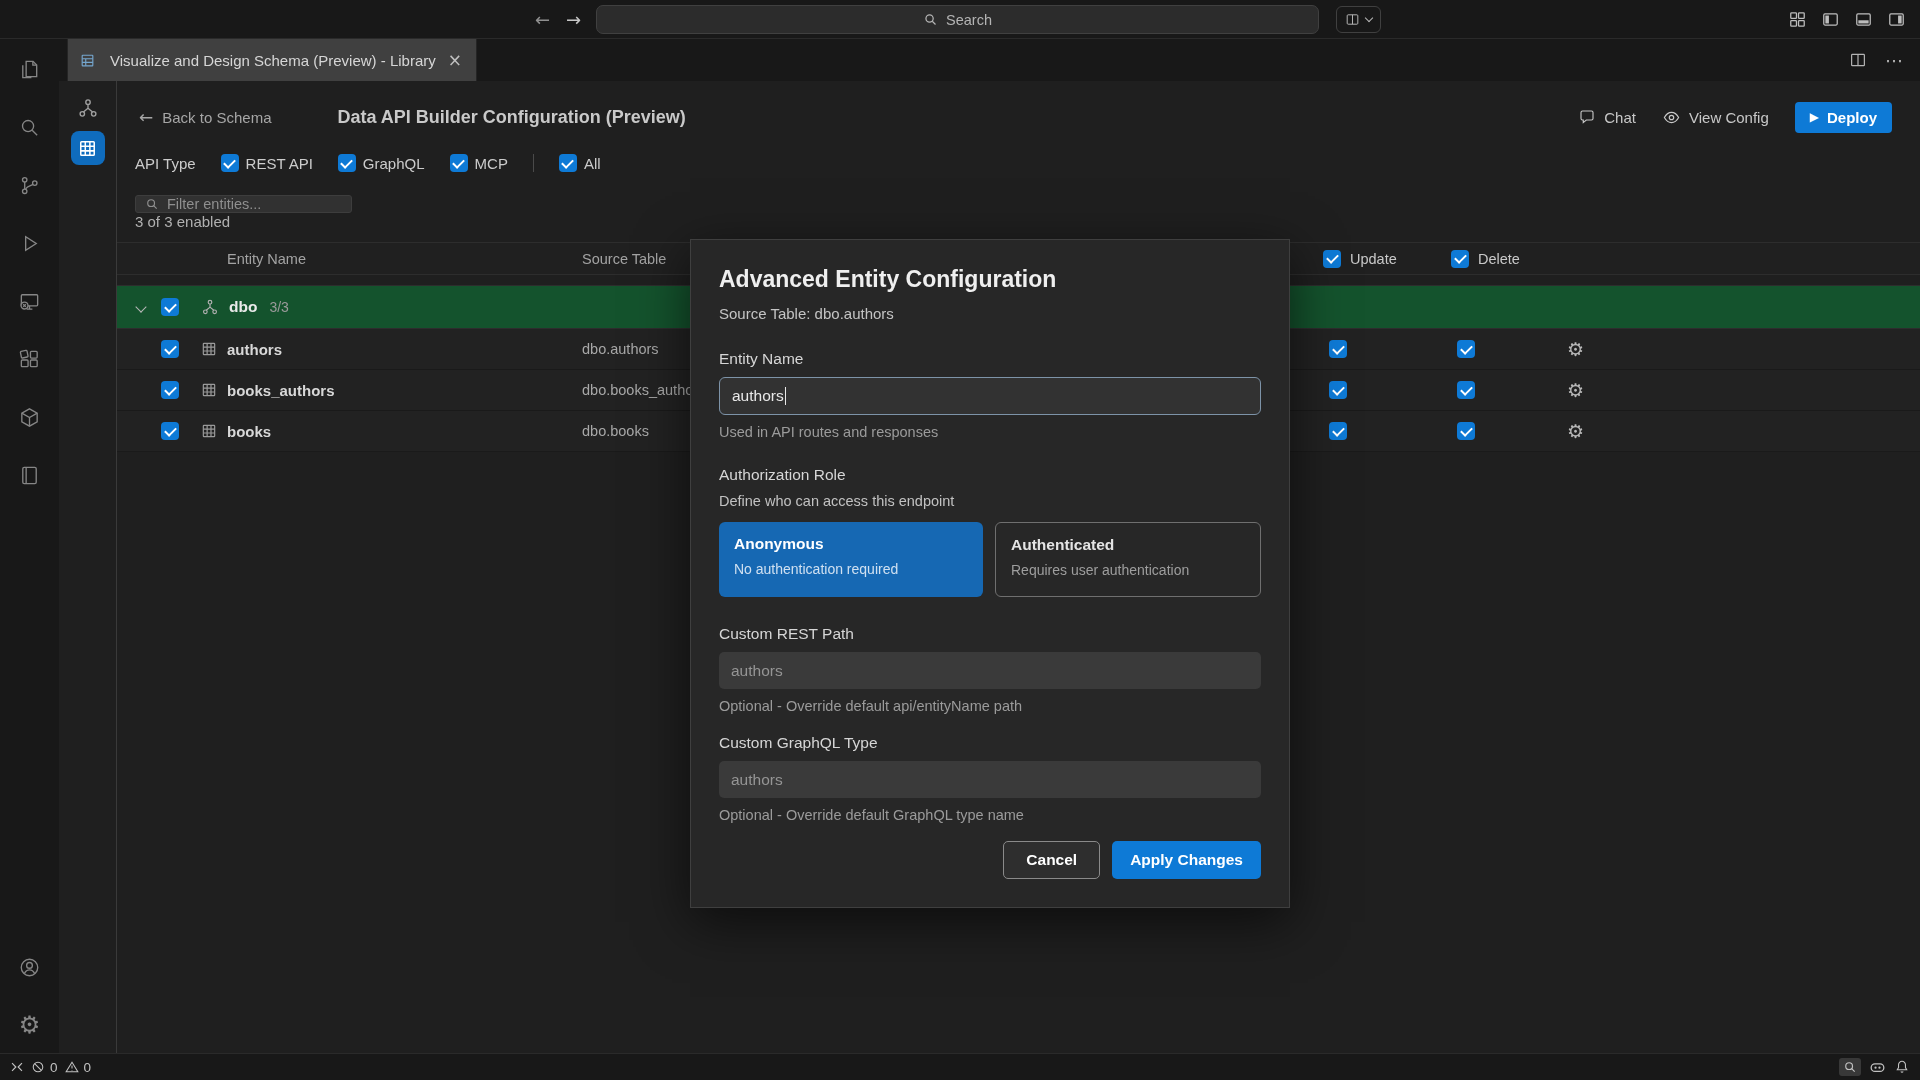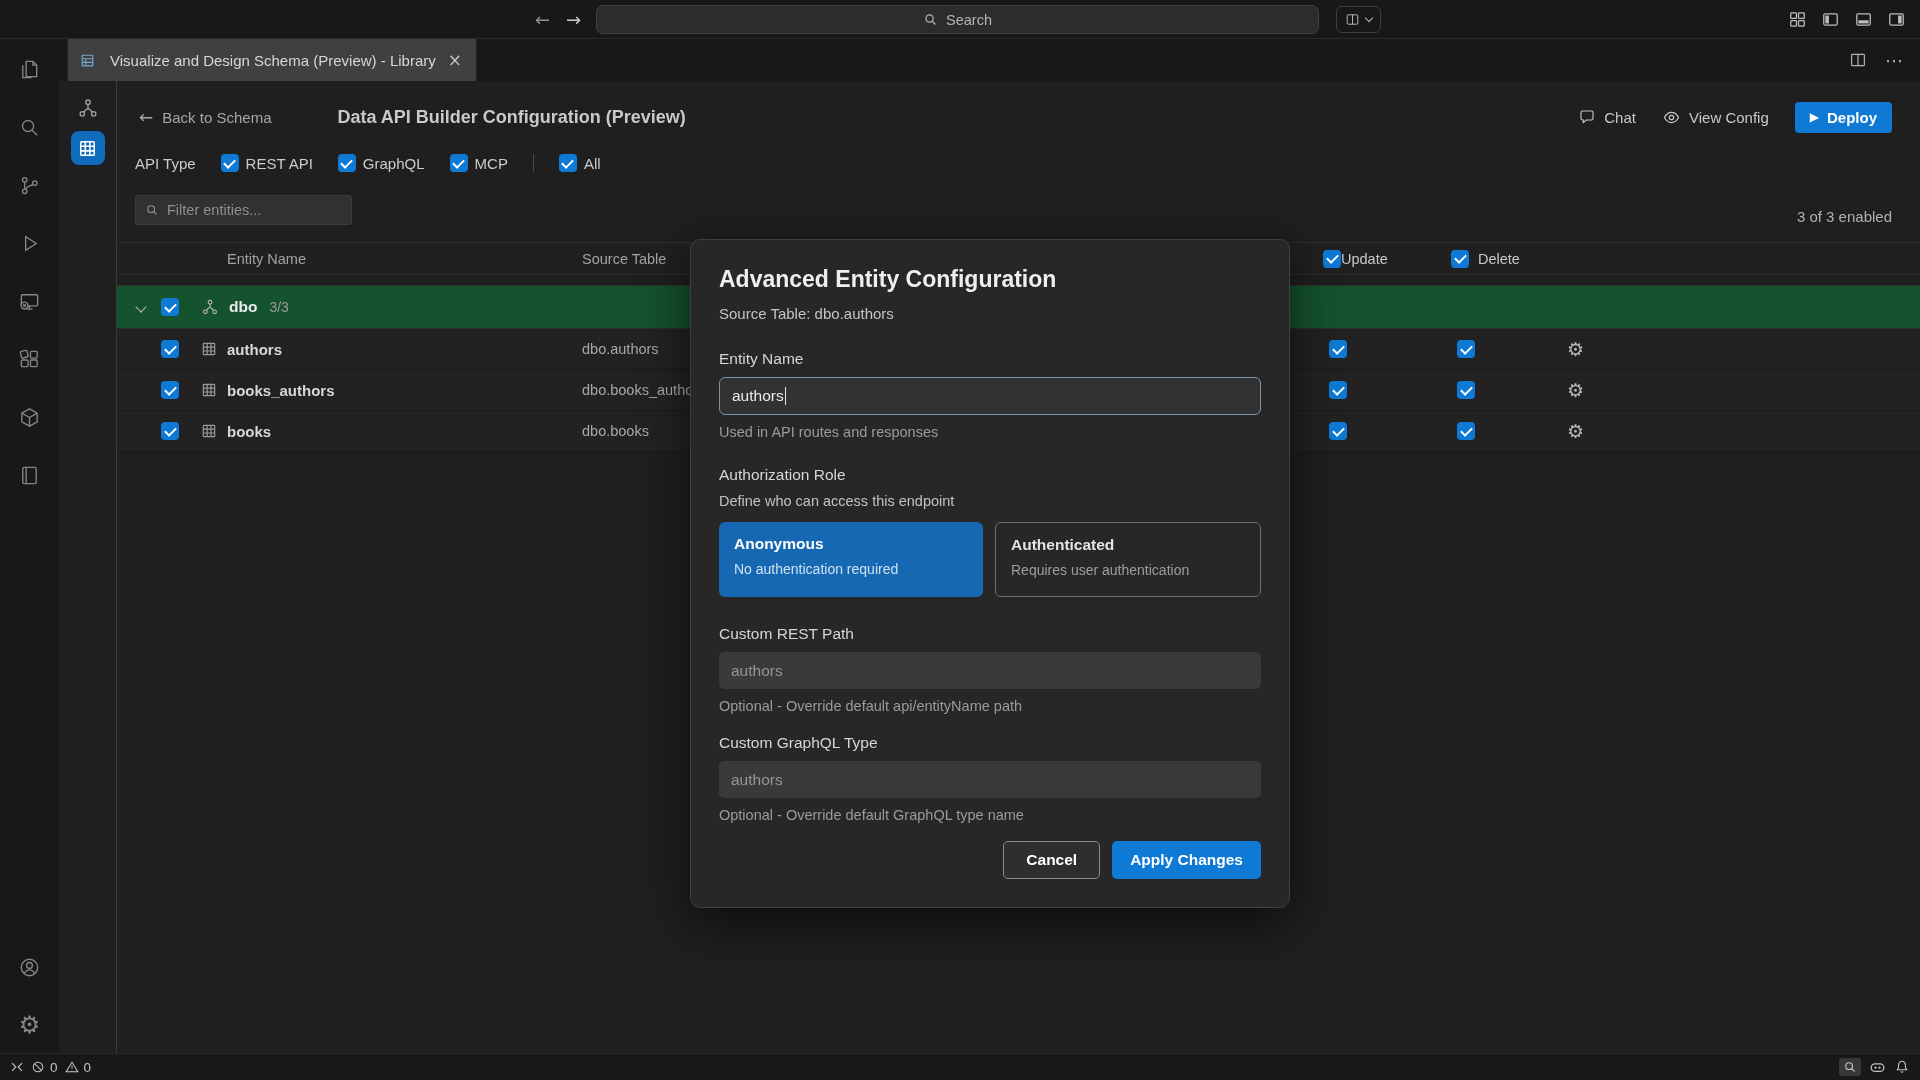--- a/index.html
+++ b/index.html
@@ -72,34 +72,34 @@
   .deploy-btn { display:flex; align-items:center; gap:8px; background:#0e7ad6; color:#fff; font-size:15px; font-weight:bold; padding:0 15px; height:31px; border-radius:4px; cursor:pointer; }
   .deploy-play { font-size:12px; }
 
   .filter-row { display:flex; align-items:center; gap:25px; margin:16px 28px 0 18px; height:24px; font-size:15px; color:#cccccc; }
   .chk-item { display:flex; align-items:center; gap:7px; cursor:pointer; }
   .vsep { width:1px; height:18px; background:#4a4a4a; }
 
   .checkbox { width:18px; height:18px; border-radius:4px; background:#0e7ad6; position:relative; flex:0 0 auto; cursor:pointer; }
   .checkbox::after { content:""; position:absolute; left:5.5px; top:2.5px; width:5px; height:9px; border-right:2px solid #fff; border-bottom:2px solid #fff; transform:rotate(45deg); }
 
-  .search-row { display:flex; align-items:flex-end; margin:20px 28px 0 18px; height:30px; }
+  .search-row { display:flex; align-items:flex-start; margin:20px 28px 0 18px; height:30px;flex-direction:column; }
   .filter-input { width:217px; height:30px; background:#313131; border:1px solid #3d3d3d; border-radius:3px; display:flex; align-items:center; gap:8px; padding:0 9px; color:#8f8f8f; }
   .filter-input input { flex:1; background:transparent; border:none; outline:none; color:#cccccc; font-family:inherit; font-size:14.5px; }
   .filter-input input::placeholder { color:#8f8f8f; }
   .sr-spacer { flex:1; }
   .enabled-count { color:#b0b0b0; font-size:15px; }
 
   
   .table { margin-top:17px; }
   .thead { height:33px; background:#202020; border-top:1px solid #2d2d2d; border-bottom:1px solid #2d2d2d; position:relative; color:#a3a3a3; font-size:14.5px; }
   .thead > div { position:absolute; top:0; height:100%; display:flex; align-items:center; }
   .th-entity { left:110px; }
   .th-source { left:465px; }
-  .th-update { left:1206px; color:#c9c9c9; }
+  .th-update { left:1206px; gap:9px; color:#c9c9c9; }
   .th-delete { left:1334px; gap:9px; color:#c9c9c9; }
 
   .group-row { height:44px; background:#14532d; margin-top:10px; border-top:1px solid #2d2d2d; border-bottom:1px solid #2d2d2d;
     display:flex; align-items:center; padding-left:10px; position:relative; cursor:pointer; }
   .chev-box { width:28px; display:flex; justify-content:center; }
   .group-row .checkbox { margin-left:6px; }
   .group-icon { margin-left:22px; color:#b0b0b0; }
   .group-name { margin-left:10px; font-size:15.5px; font-weight:bold; color:#eaeaea; }
   .group-count { margin-left:12px; font-size:14px; color:#9a9a9a; }
 
@@ -108,21 +108,21 @@
   .row-icon { margin-left:22px; color:#9a9a9a; }
   .row-name { margin-left:10px; font-size:15px; font-weight:bold; color:#d8d8d8; }
   .row-source { position:absolute; left:465px; color:#a8a8a8; font-size:14.5px; }
   .row-update { position:absolute; left:1206px; }
   .row-delete { position:absolute; left:1334px; }
   .row-gear { position:absolute; left:1450px; color:#b8b8b8; font-size:19px; cursor:pointer; }
 
   
   .modal {
     position:absolute; left:690px; top:239px; width:600px; z-index:10;
-    background:#272727; border:1px solid #3f3f3f; border-radius:10px;
+    background:#272727; border:1px solid #3f3f3f; border-radius:0;
     box-shadow:0 14px 50px rgba(0,0,0,0.6); padding:26px 28px 28px; color:#cccccc;
   }
   .m-title { font-size:23px; font-weight:bold; color:#efefef; }
   .m-source { margin-top:12px; font-size:15px; color:#c4c4c4; }
   .m-label { margin-top:28px; font-size:15.5px; color:#d6d6d6; }
   .m-label.tight { margin-top:26px; }
   .m-input-focus {
     margin-top:9px; height:38px; background:#323232; border:1px solid #7d93a8; border-radius:6px;
     display:flex; align-items:center; padding:0 12px; font-size:15.5px; color:#e8e8e8; cursor:text;
   }

